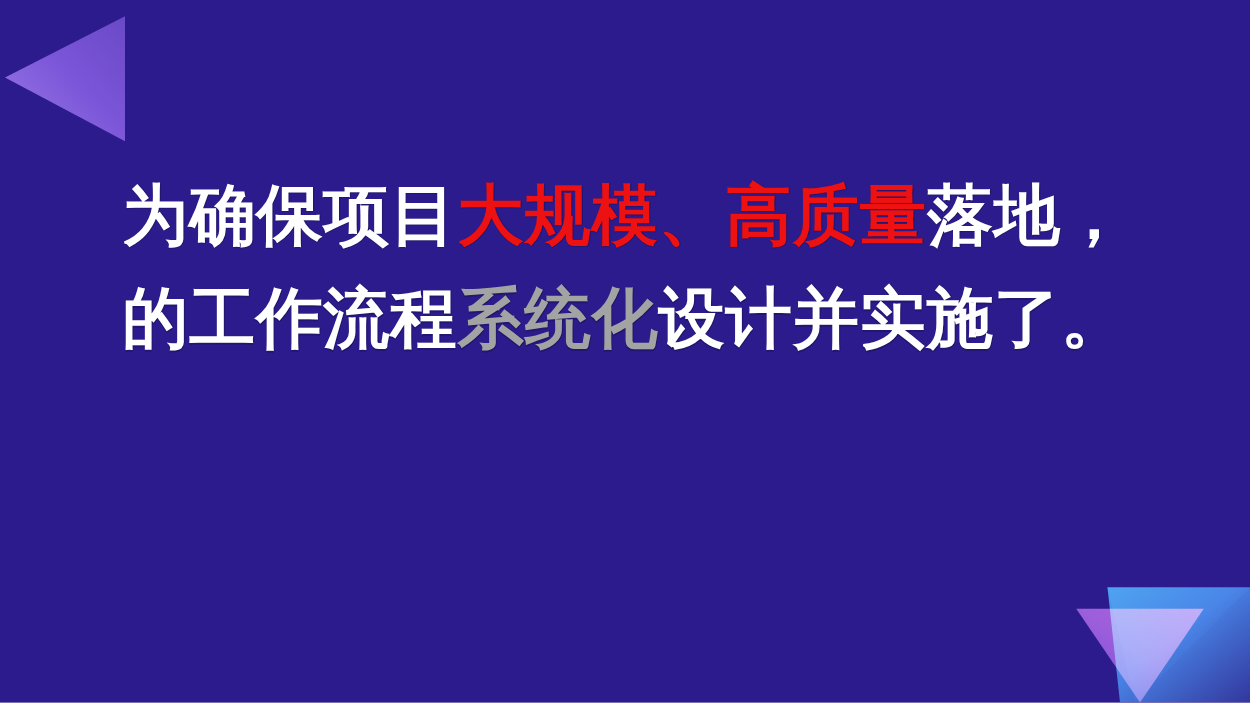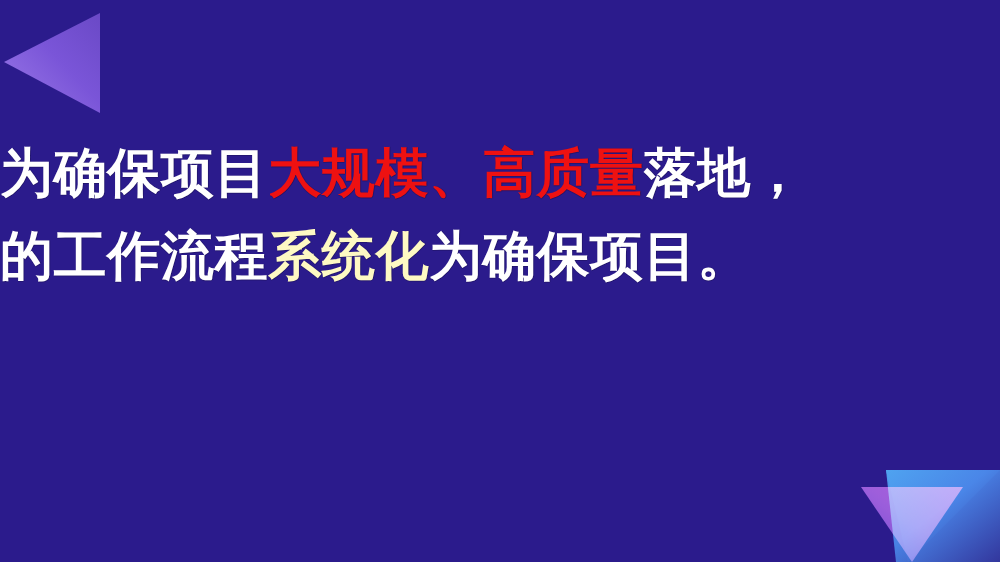--- a/index.html
+++ b/index.html
@@ -29,41 +29,42 @@
     height: 562px;
     pointer-events: none;
   }
 
   
   #text-block {
     position: absolute;
     left: 0;
     right: 0;
     top: 146px;
+    text-align: center;
     line-height: 1.0;
   }
 
   .text-line {
     display: block;
     font-size: 53px;
     font-weight: bold;
     letter-spacing: 0.012em;
     white-space: nowrap;
     color: #ffffff;
     text-shadow:
        1px 0 0 rgba(0,0,0,0.18),
        0 1px 0 rgba(0,0,0,0.18);
   }
 
   #line-1 { margin-bottom: 30px; }
   #line-2 { margin-bottom: 0; }
 
   .run-white { color: #ffffff; }
   .run-red   { color: #ee1111; }
-  .run-gold  { color: #fef9c3; }
+  .run-gold  { color: #a3a3a3; }
 </style>
 </head>
 <body>
 
 <div id="slide">
 
   <svg class="deco-layer" viewBox="0 0 1000 562" width="1000" height="562">
     <defs>
       <linearGradient id="gradTopLeft" x1="0" y1="1" x2="1" y2="0">
         <stop offset="0%" stop-color="#9b7ae8"></stop>
@@ -92,18 +93,18 @@
     <polygon points="861,487 963,487 912,562" fill="url(#gradMagenta)" opacity="0.88" style="mix-blend-mode:screen"></polygon>
   </svg>
 
   <div id="text-block">
 
     <div class="text-line" id="line-1">
       <span class="run-white">为确保项目</span><span class="run-red">大规模、</span><span class="run-red">高质量</span><span class="run-white">落地，</span>
     </div>
 
     <div class="text-line" id="line-2">
-      <span class="run-white">的工作流程</span><span class="run-gold">系统化</span><span class="run-white">为确保项目。</span>
+      <span class="run-white">的工作流程</span><span class="run-gold">系统化</span><span class="run-white">设计并实施了。</span>
     </div>
 
   </div>
 
 </div>
 
 </body></html>

